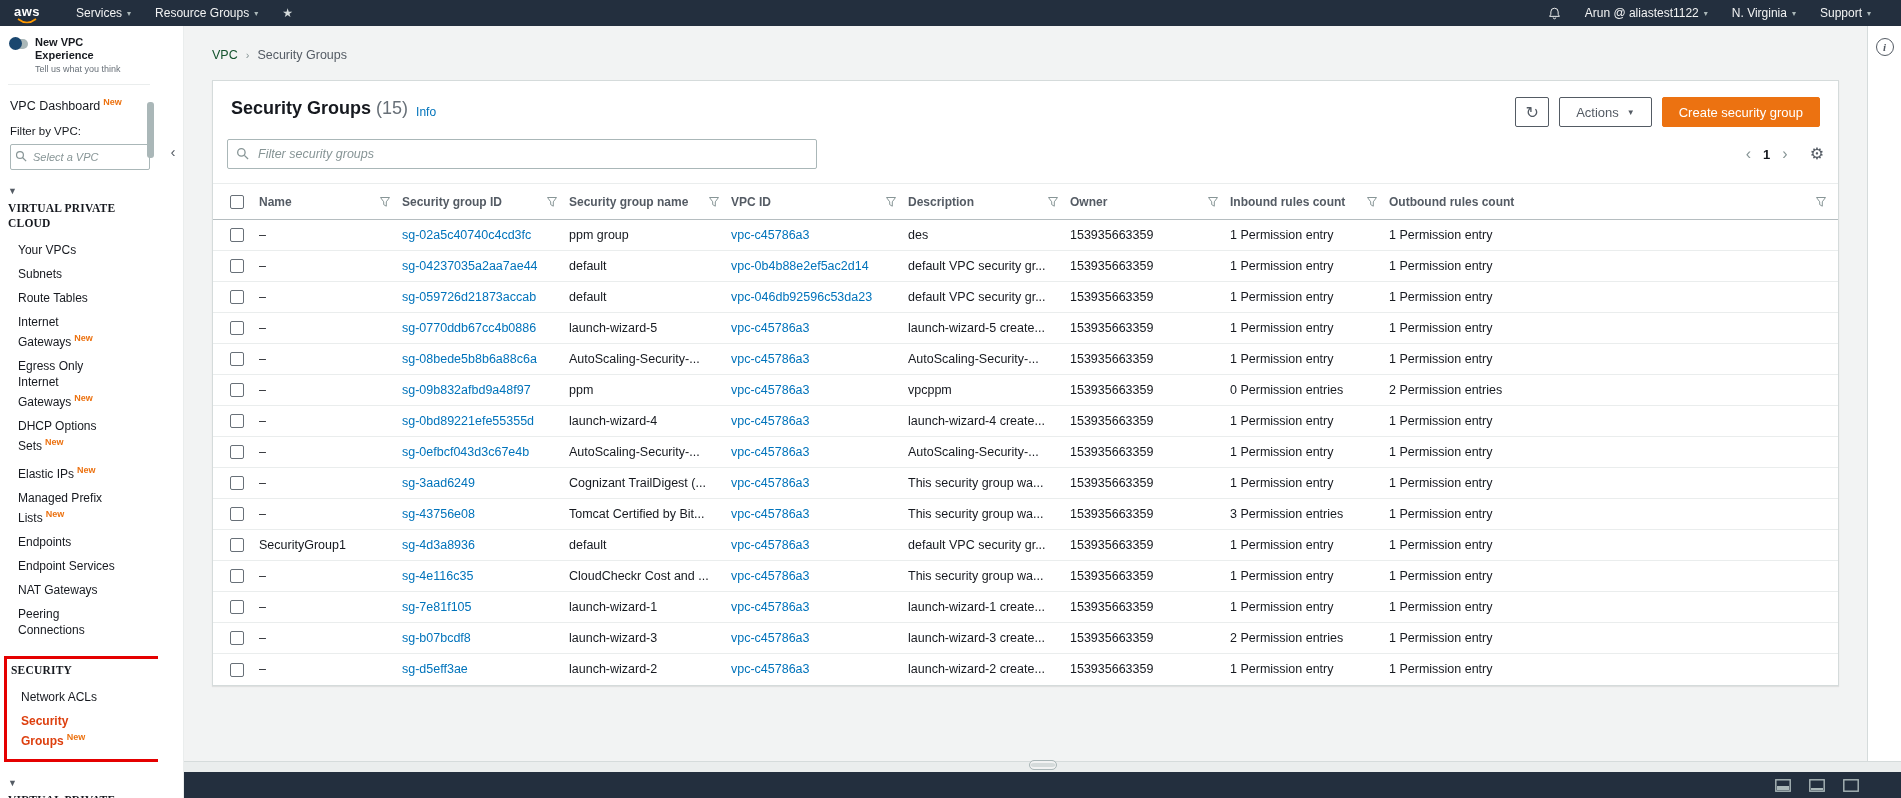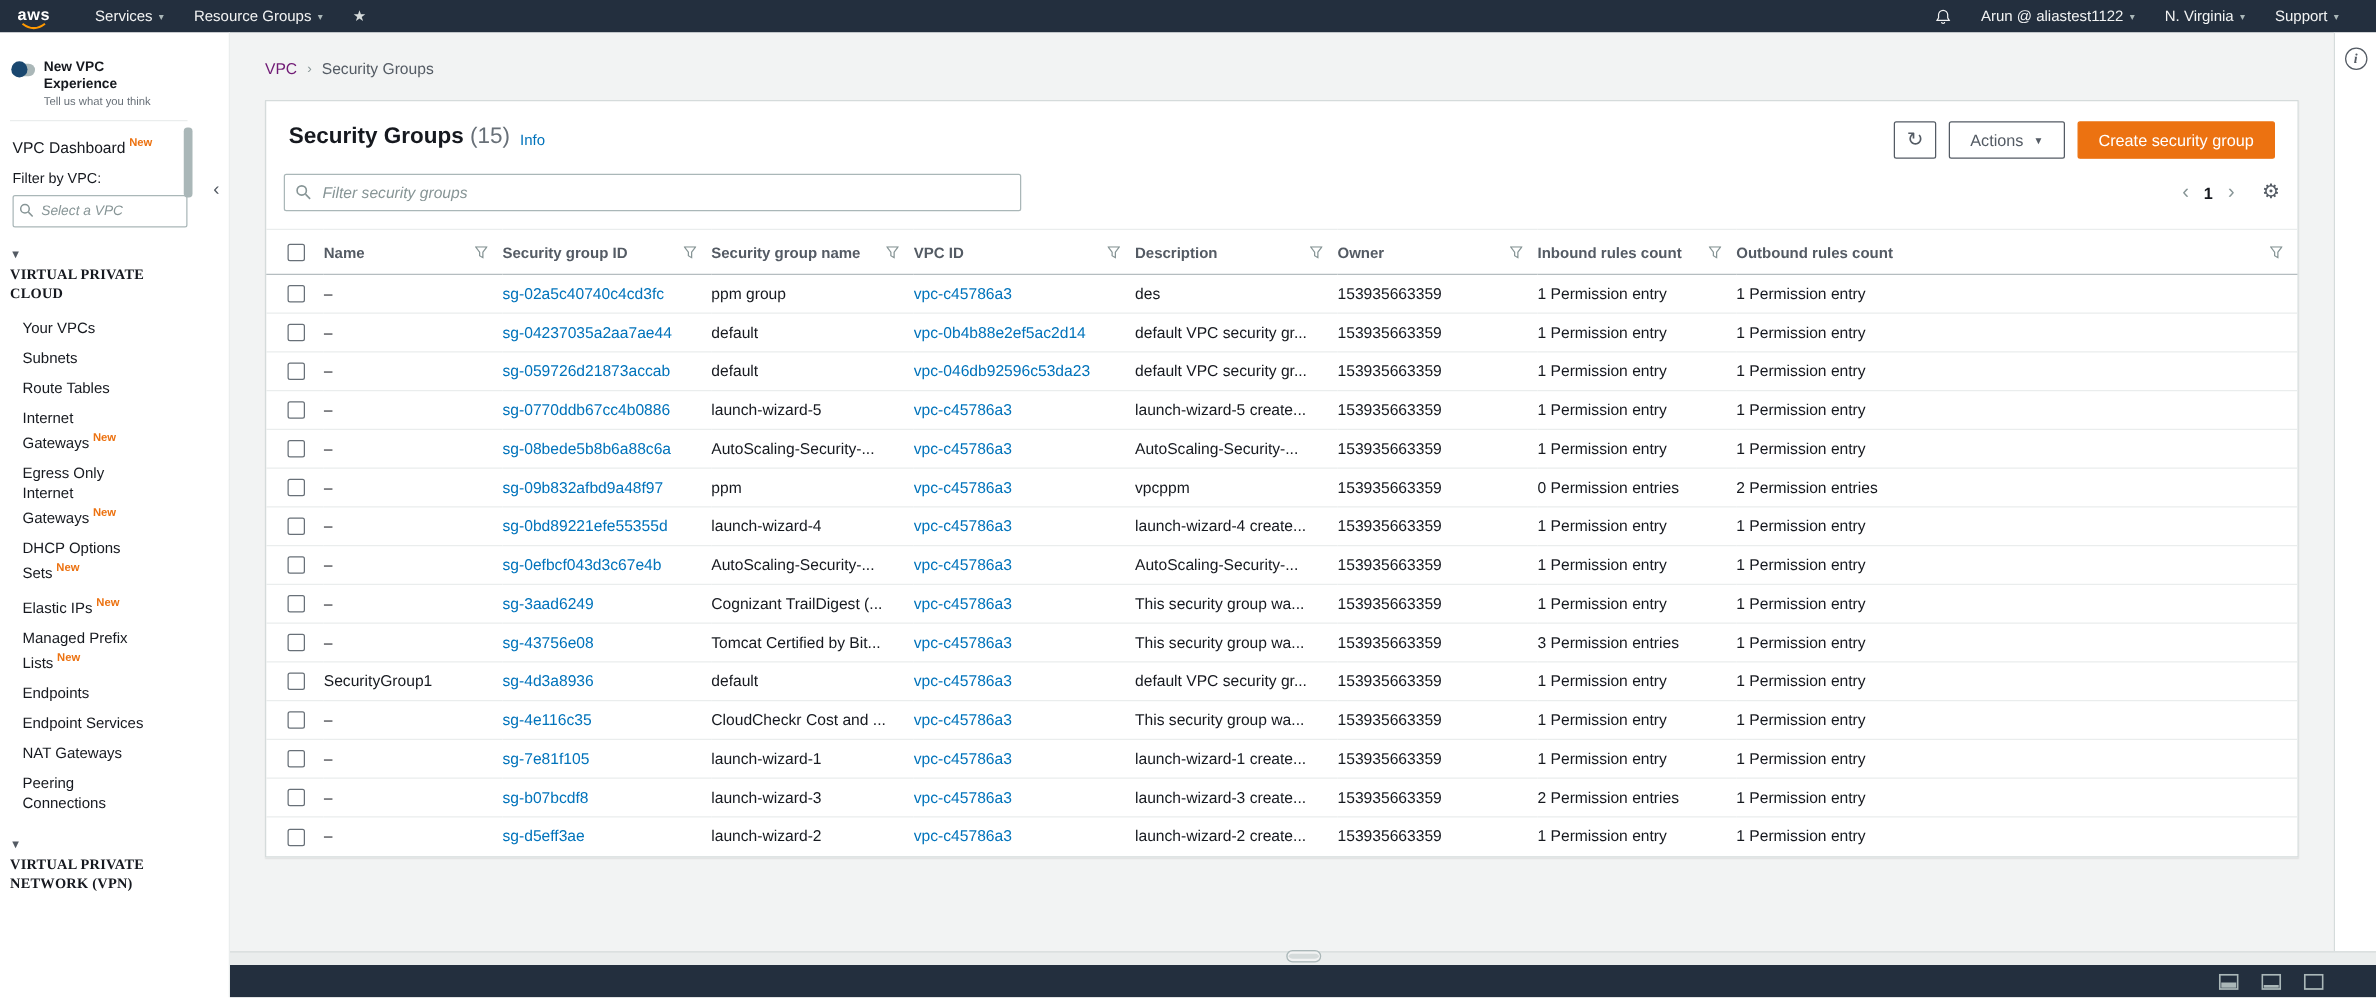--- a/index.html
+++ b/index.html
@@ -15,21 +15,21 @@
   .logo-text { font-size:13px; font-weight:bold; letter-spacing:.5px; }
   .nav-item { display:flex; align-items:center; gap:5px; padding:0 12px; height:100%; font-size:12px; color:#f2f3f3; }
   .caret { font-size:8px; color:#aab7b8; }
   .star-glyph { color:#d5dbdb; font-size:12px; }
 
   
   .app { display:flex; height:772px; }
 
   
   .sidebar { width:184px; background:#fff; position:relative; flex:none; border-right:1px solid #eaeded; }
-  .sidebar-inner { position:absolute; left:0; top:12px; bottom:0; width:158px; padding:8px 0 0 8px; overflow:hidden; }
+  .sidebar-inner { position:absolute; left:0; top:0; bottom:0; width:158px; padding:8px 0 0 8px; overflow:hidden; }
   .exp-box { display:flex; gap:7px; padding:2px 6px 10px 2px; border-bottom:1px solid #eaeded; margin-bottom:6px; width:142px; }
   .toggle { width:18px; height:10px; border-radius:6px; background:#aab7b8; position:relative; flex:none; margin-top:3px; }
   .toggle-knob { position:absolute; left:-1px; top:-2px; width:13px; height:13px; border-radius:50%; background:#1a476f; }
   .exp-title { font-size:11px; font-weight:bold; color:#16191f; line-height:13px; }
   .exp-sub { font-size:9px; color:#687078; margin-top:2px; }
   .dash-link { font-size:12.5px; color:#16191f; padding:6px 0 10px 2px; display:block; }
   .new-badge { color:#ec7211; font-size:9px; font-weight:bold; margin-left:3px; vertical-align:super; }
   .filter-label { font-size:11.5px; margin:2px 0 7px 2px; }
   .vpc-search { position:relative; width:140px; height:26px; margin-left:2px; }
   .vpc-search input { width:100%; height:100%; border:1px solid #aab7b8; border-radius:2px; padding:0 4px 0 22px; font-size:11px; font-style:italic; color:#545b64; }
@@ -40,21 +40,21 @@
   .section-title { font-size:11.5px; font-weight:bold; width:112px; line-height:15px; margin-bottom:7px; letter-spacing:.2px;font-family:Liberation Serif, serif; }
   .side-item { display:block; font-size:12px; color:#16191f; padding:4px 0 4px 10px; line-height:16px; width:118px; }
   .side-item.selected .side-item-label { color:#dd3f0e; font-weight:bold; }
   .side-section.highlighted { border:3px solid #e50000; margin-left:-4px; padding:4px 4px 6px 4px; width:158px; margin-top:14px; margin-bottom:2px; }
   .sidebar-thumb { position:absolute; left:147px; top:76px; width:7px; height:56px; background:#aab7b8; border-radius:3px; }
   .collapse-tab { position:absolute; left:165px; top:112px; width:16px; height:26px; display:flex; align-items:center; justify-content:center; color:#545b64; font-size:15px; cursor:pointer; background:none; border:none; }
 
   
   .main { flex:1; position:relative; background:#f2f3f3; overflow:hidden; }
   .breadcrumb { padding:22px 0 0 28px; font-size:12.5px; color:#545b64; display:flex; gap:8px; align-items:center; }
-  .bc-link { color:#701a75;text-align:right; }
+  .bc-link { color:#14532d;text-align:right; }
   .bc-sep { color:#879596; font-size:11px; }
 
   .panel { margin:18px 62px 0 28px; background:#fff; border:1px solid #d5dbdb; box-shadow:0 1px 1px rgba(0,0,0,.08); }
   .panel-header { display:flex; justify-content:space-between; align-items:flex-start; padding:16px 18px 12px 18px; }
   .title-wrap { display:flex; align-items:flex-end; gap:8px; }
   .panel-title { font-size:18px; font-weight:bold; color:#16191f; line-height:22px; }
   .panel-count { font-weight:normal; color:#687078; }
   .info-link { color:#0073bb; font-size:12px; margin-top:2px; }
   .header-actions { display:flex; gap:10px; align-items:center; }
   .btn { height:30px; border:1px solid #545b64; border-radius:2px; background:#fff; color:#545b64; font-weight:normal; font-size:13px; padding:0 16px; display:flex; align-items:center; gap:8px; }
@@ -171,20 +171,25 @@
               <a class="side-item"><span class="side-item-label">Internet Gateways</span><sup class="new-badge">New</sup></a>
               <a class="side-item"><span class="side-item-label">Egress Only Internet Gateways</span><sup class="new-badge">New</sup></a>
               <a class="side-item"><span class="side-item-label">DHCP Options Sets</span><sup class="new-badge">New</sup></a>
               <a class="side-item"><span class="side-item-label">Elastic IPs</span><sup class="new-badge">New</sup></a>
               <a class="side-item"><span class="side-item-label">Managed Prefix Lists</span><sup class="new-badge">New</sup></a>
               <a class="side-item"><span class="side-item-label">Endpoints</span></a>
               <a class="side-item"><span class="side-item-label">Endpoint Services</span></a>
               <a class="side-item"><span class="side-item-label">NAT Gateways</span></a>
               <a class="side-item"><span class="side-item-label">Peering Connections</span></a>
             </div>
+            <div class="side-section highlighted">
+              <div class="section-title">SECURITY</div>
+              <a class="side-item"><span class="side-item-label">Network ACLs</span></a>
+              <a class="side-item selected"><span class="side-item-label">Security Groups</span><sup class="new-badge">New</sup></a>
+            </div>
             <div class="side-section">
               <div class="tri">▼</div>
               <div class="section-title">VIRTUAL PRIVATE NETWORK (VPN)</div>
             </div>
           </nav>
       </div>
       <div class="sidebar-thumb"></div>
       <button class="collapse-tab">‹</button>
     </aside>
 

